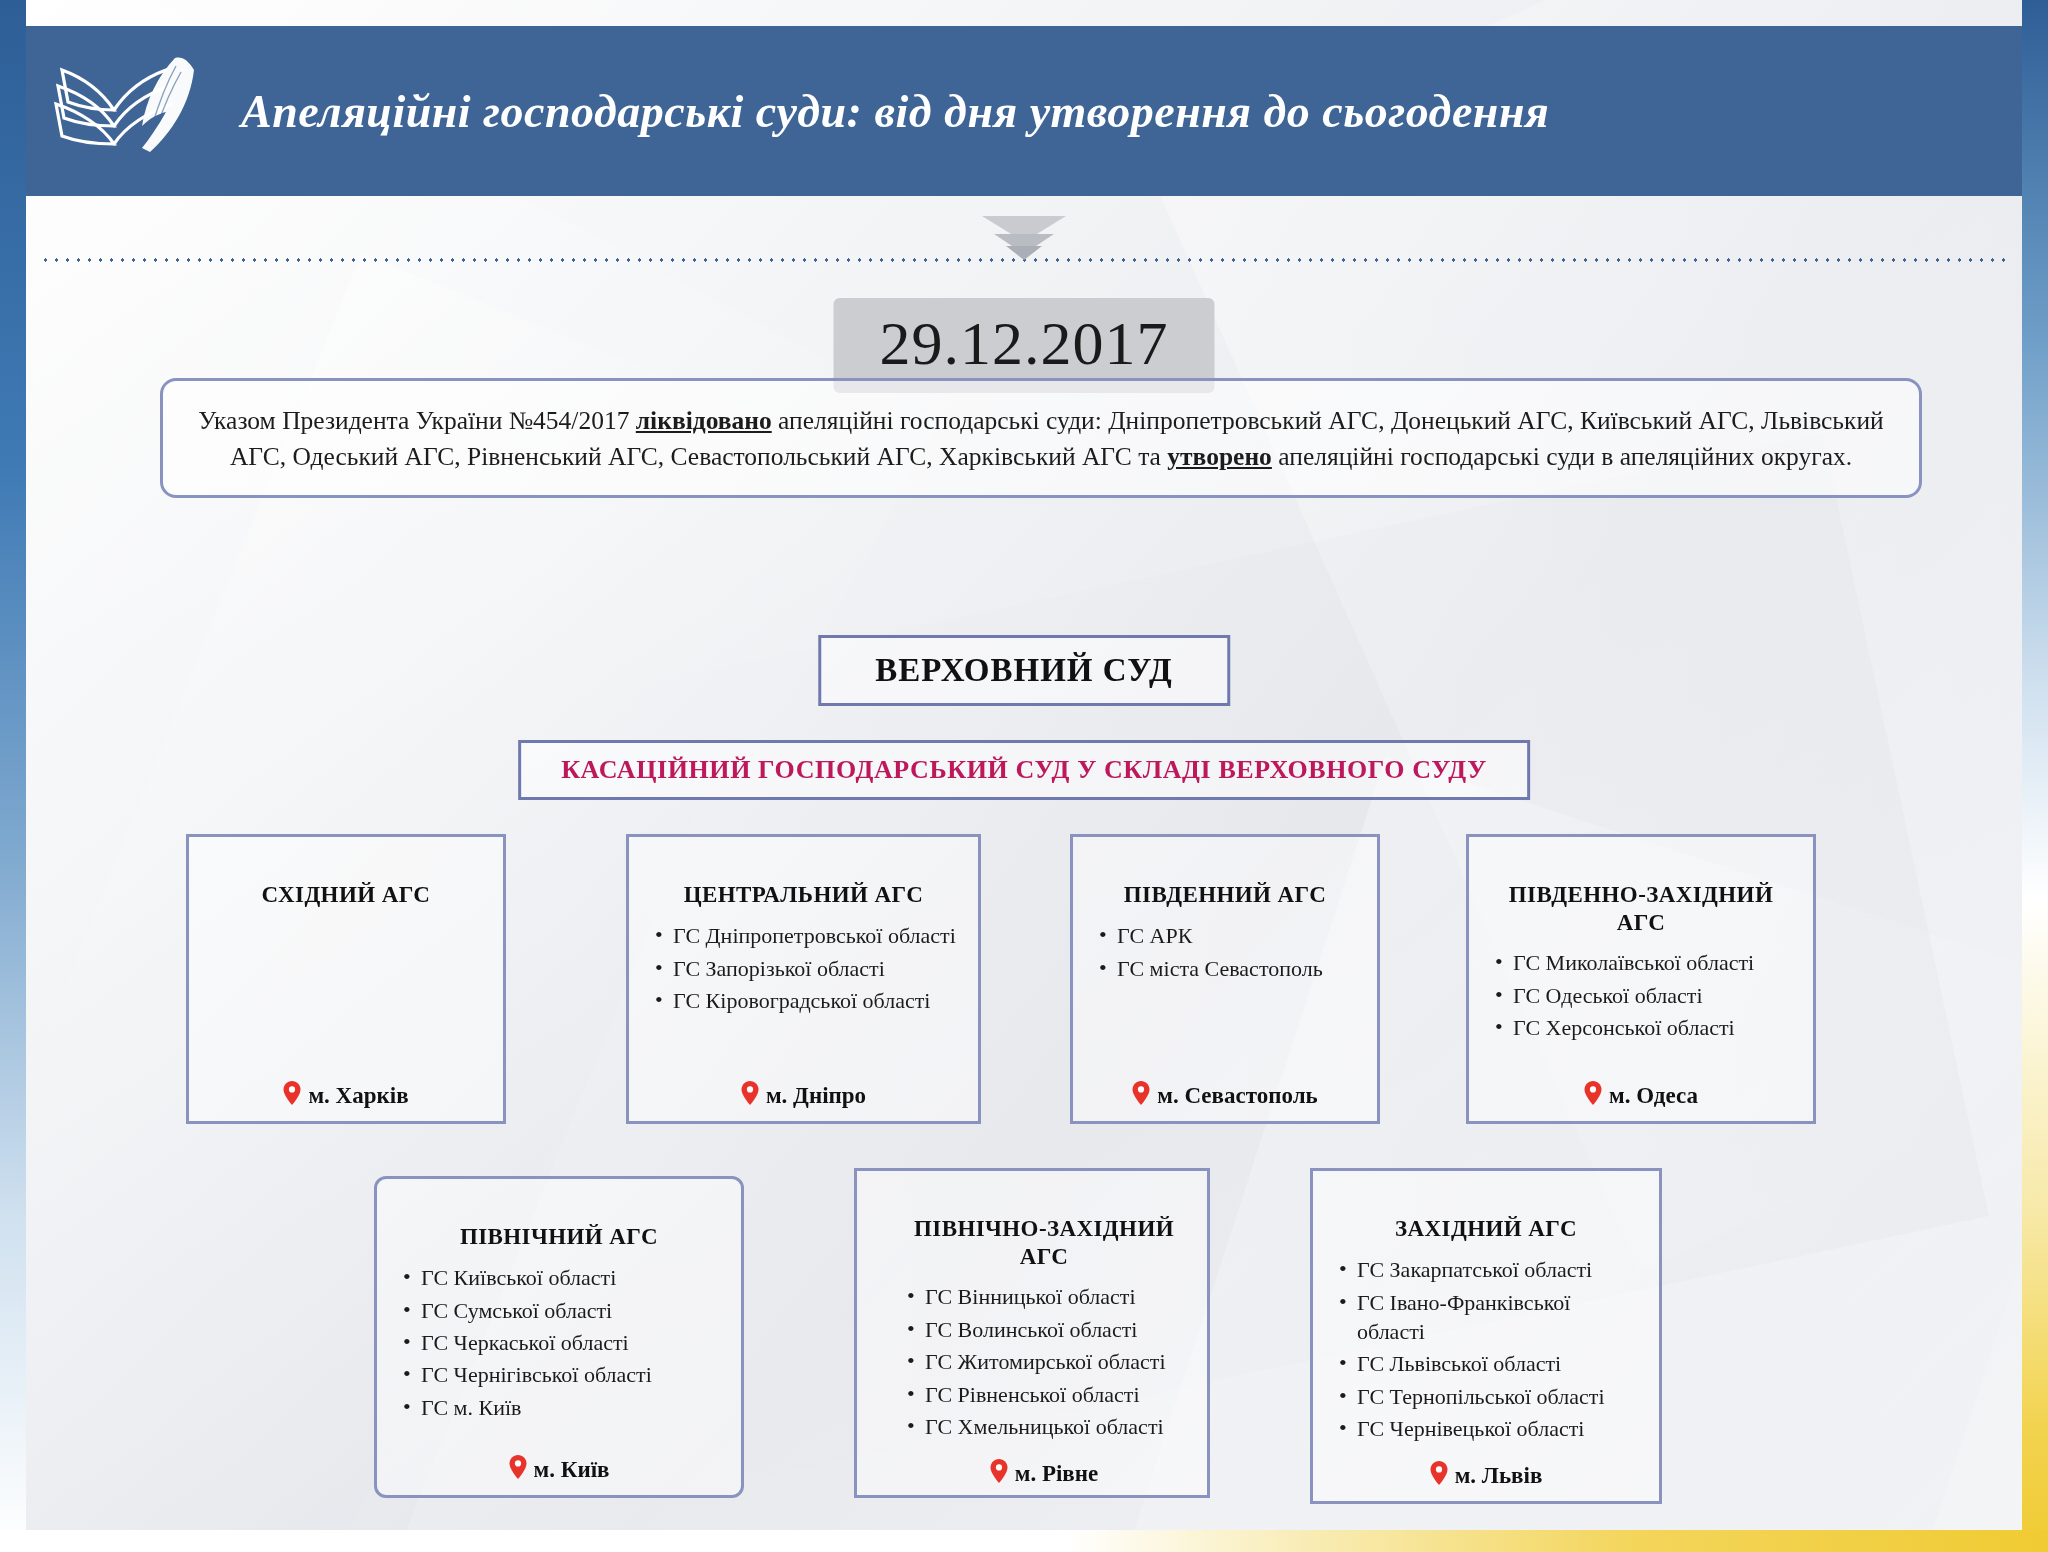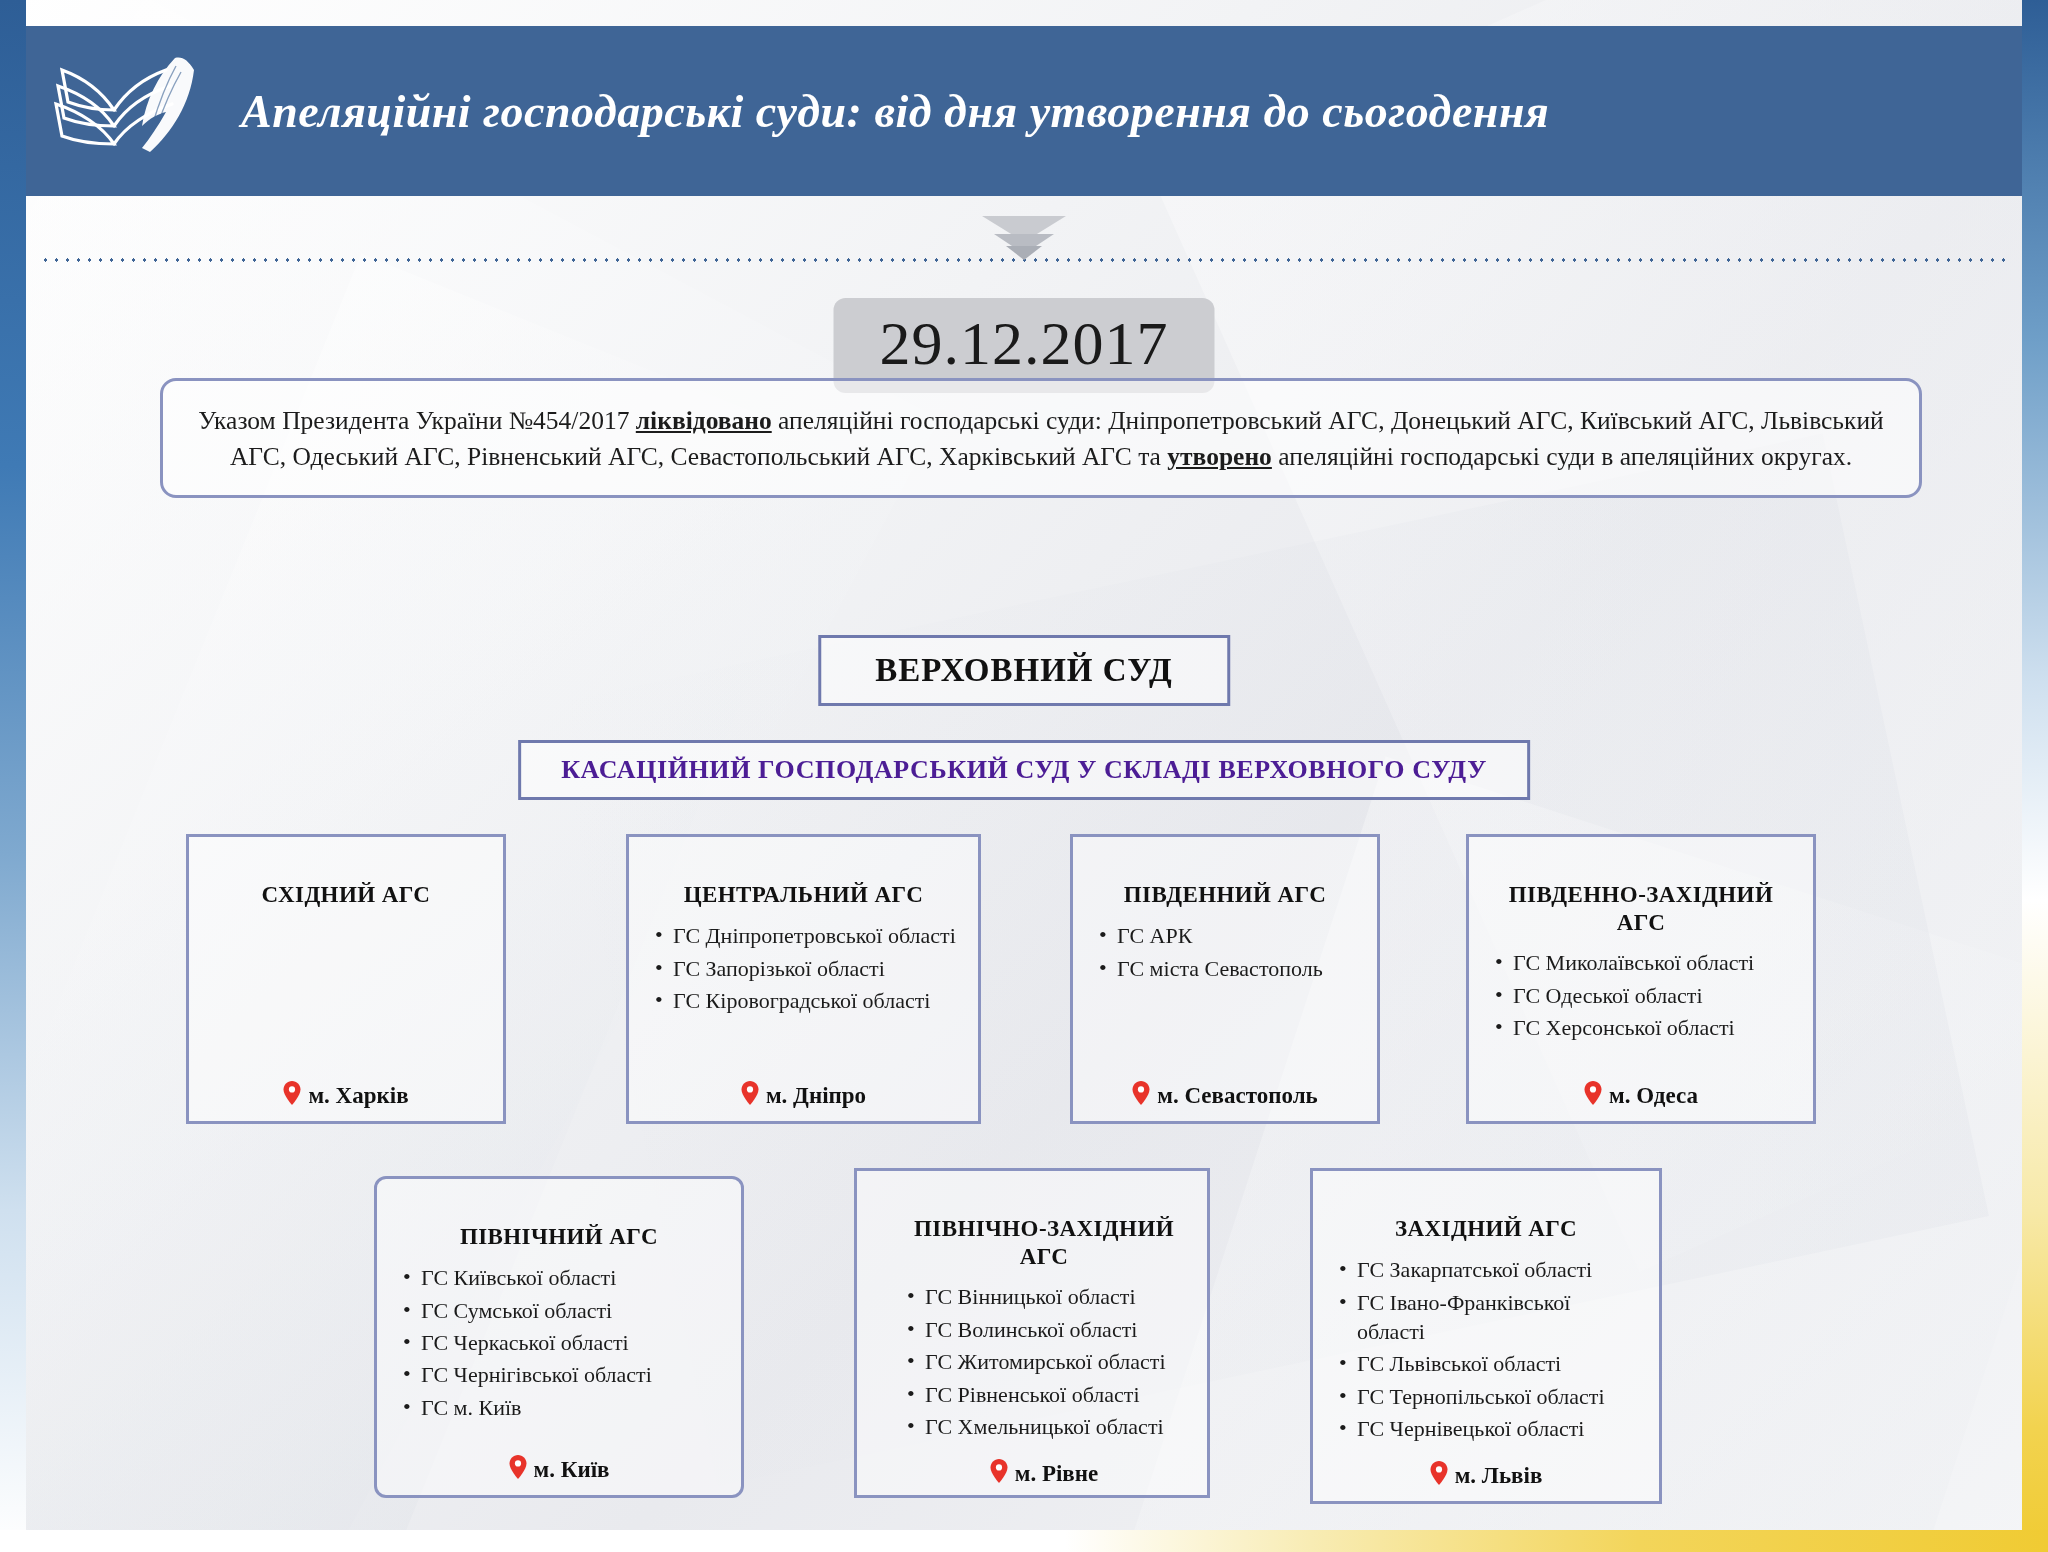--- a/index.html
+++ b/index.html
@@ -95,21 +95,21 @@
   }
   .chev.c2 { border-left-width: 30px; border-right-width: 30px; border-top-width: 20px; border-top-color: #b9bcc3; }
   .chev.c3 { border-left-width: 18px; border-right-width: 18px; border-top-width: 14px; border-top-color: #aaaeb6; }
 
   
   .date-badge {
     position: absolute; left: 50%; transform: translateX(-50%);
     top: 298px; z-index: 6;
     background: #cccdd1;
     padding: 10px 46px 14px;
-    border-radius: 12px;
+    border-radius: 6px;
     font-size: 62px;
     color: #1a1a1a;
     letter-spacing: 1px;
   }
 
   
   .decree {
     position: absolute; left: 160px; right: 126px; top: 378px;
     border: 3px solid #8a93c0;
     border-radius: 16px;
@@ -143,21 +143,21 @@
   .ks-box {
     position: absolute; left: 50%; transform: translateX(-50%);
     top: 740px; z-index: 6;
     border: 3px solid #6f79ad;
     background: rgba(255,255,255,0.5);
     padding: 12px 40px;
     text-align: center;
     font-size: 26px;
     font-weight: bold;
     letter-spacing: .6px;
-    color: #4c1d95;
+    color: #be185d;
   }
 
   
   .card {
     position: absolute;
     border: 3px solid #8a93c0;
     background: rgba(255,255,255,0.45);
     z-index: 6;
     padding: 14px 16px 10px;
     display: flex;

